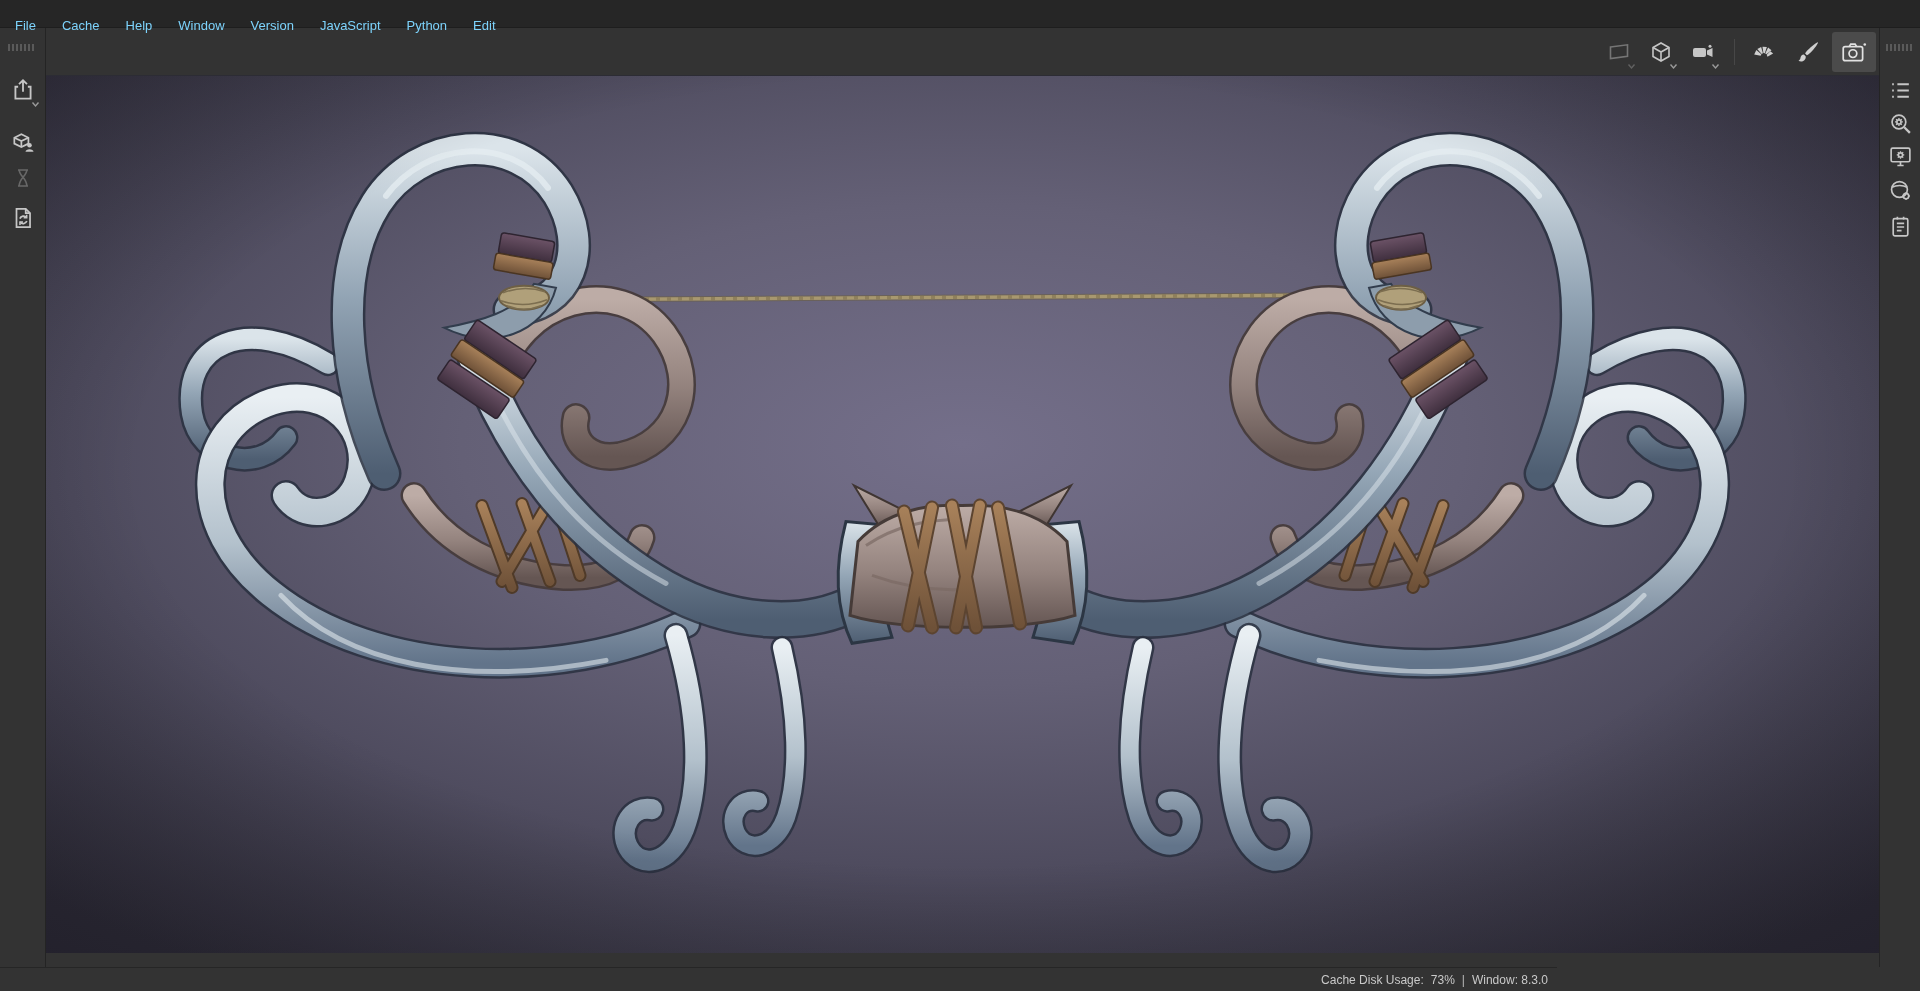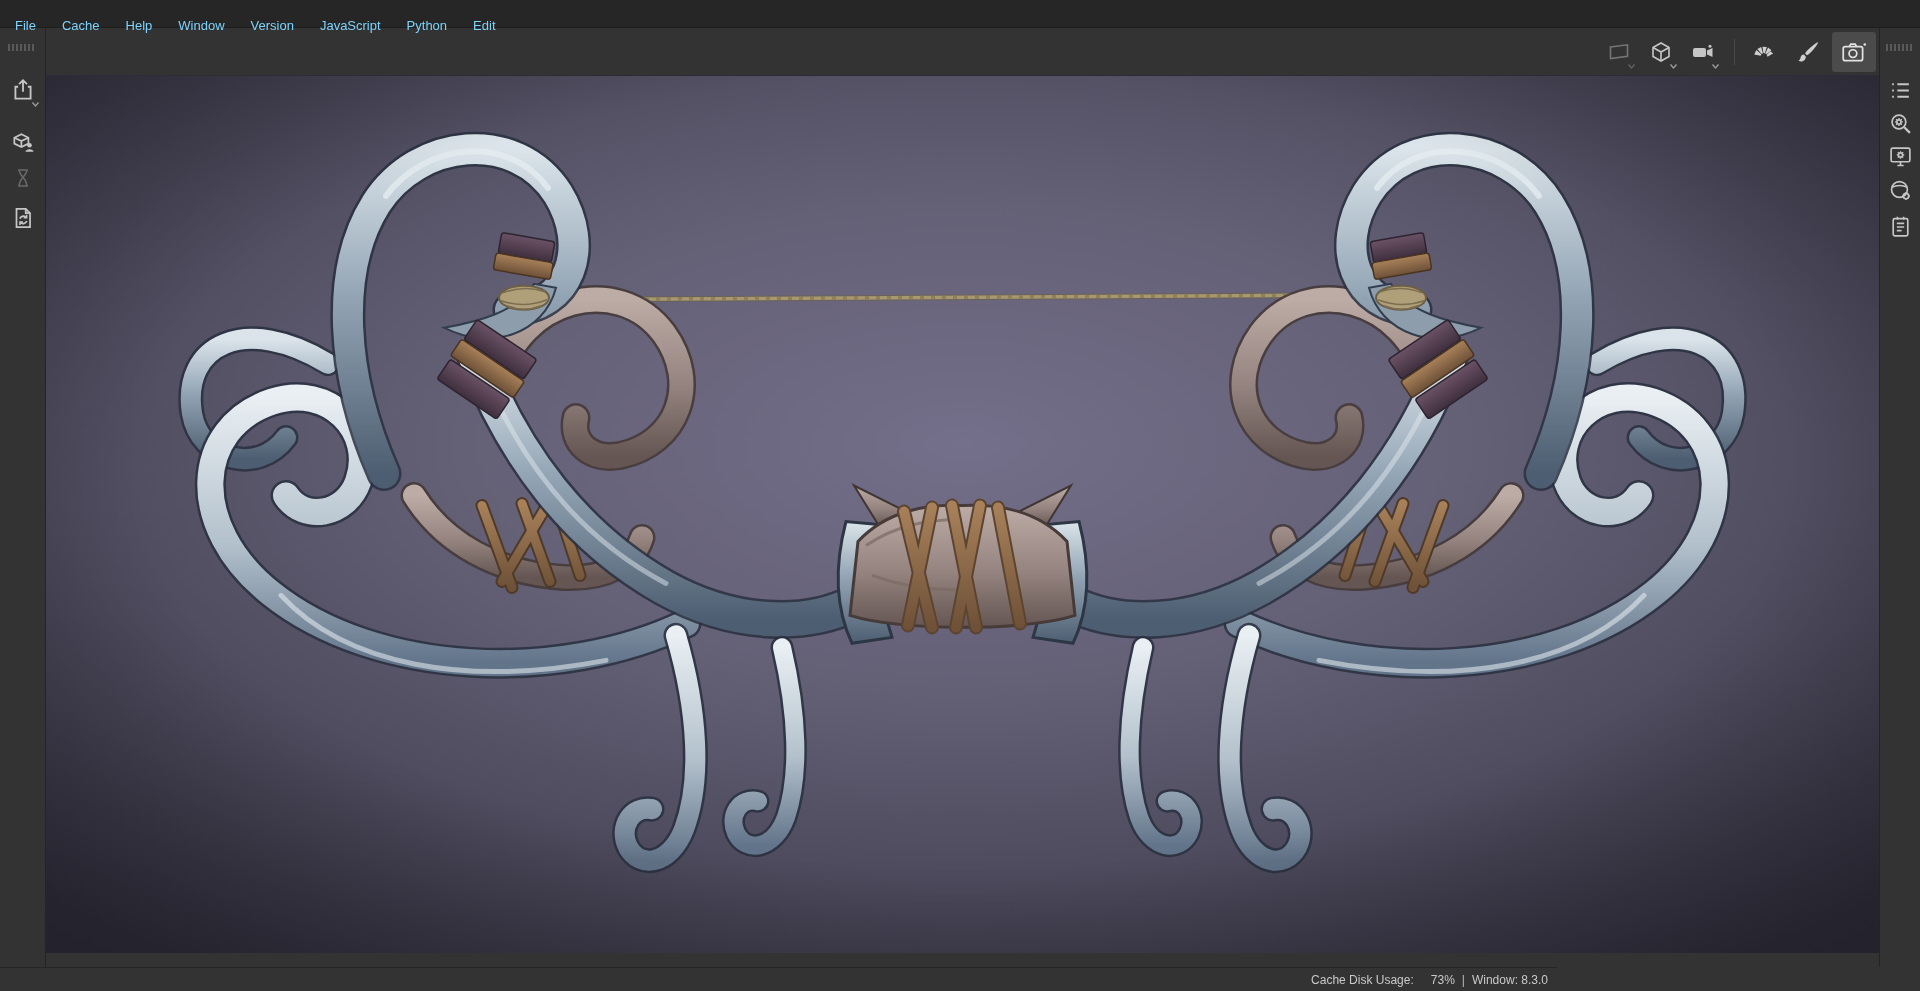--- a/index.html
+++ b/index.html
@@ -63,21 +63,21 @@
 
   
   .statusbar{
     position:absolute;left:0;bottom:0;width:1557px;height:24px;
     background:#333333;border-top:1px solid #262626;
     display:flex;align-items:center;justify-content:flex-end;
     color:#c9c9c9;font-size:12px;padding-right:9px;box-sizing:border-box;z-index:30;
   }
   .statusbar span{white-space:pre;}
   .statusbar .sep{margin:0 7px;color:#b9b9b9;}
-  .statusbar .val{margin-left:17px;}
+  .statusbar .val{margin-left:7px;}
 </style>
 </head>
 <body class="noselect">
 
 <header class="menubar">
   <div class="menu-item">File</div>
   <div class="menu-item">Cache</div>
   <div class="menu-item">Help</div>
   <div class="menu-item">Window</div>
   <div class="menu-item">Version</div>

